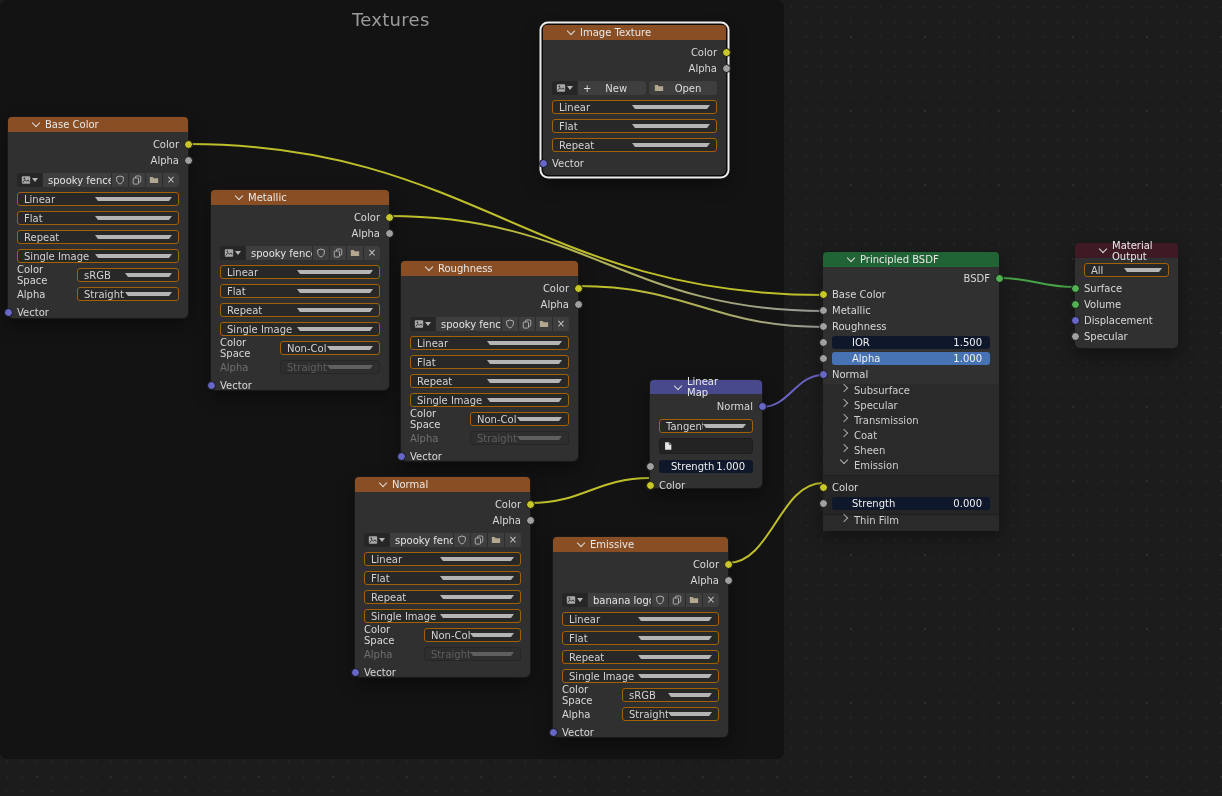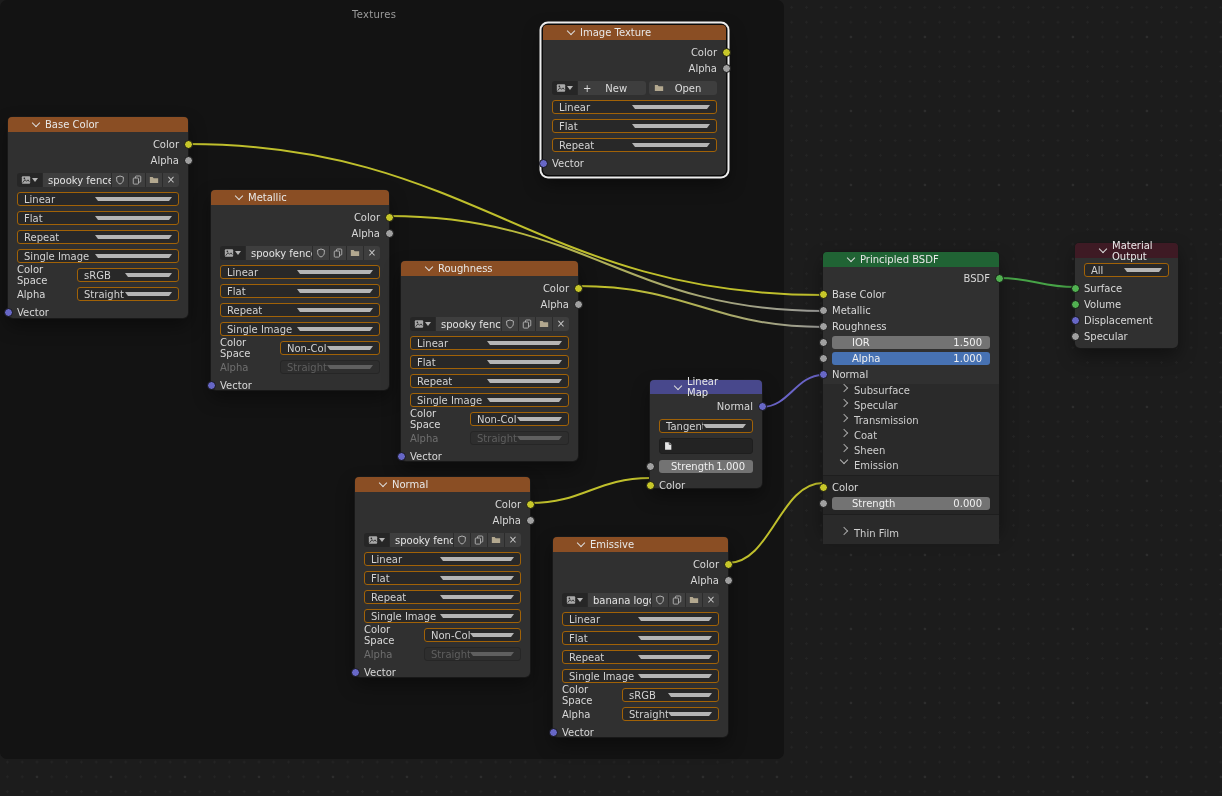--- a/index.html
+++ b/index.html
@@ -7,21 +7,21 @@
     position:relative;width:1222px;height:796px;overflow:hidden;
     background-color:#1c1c1c;
     background-image:
       radial-gradient(circle,#2d2d2d 1.3px,transparent 1.6px),
       radial-gradient(circle,#242424 1px,transparent 1.3px);
     background-size:74px 74px,14.8px 14.8px;
     font-family:"DejaVu Sans","Liberation Sans",sans-serif;
     font-size:10px;color:#d8d8d8;
   }
   .frame{position:absolute;left:0;top:0;width:784px;height:759px;background:#131313;border-radius:7px;z-index:0;}
-  .frame-label{position:absolute;left:352px;top:9px;font-size:10px;color:#9b9b9b;letter-spacing:.3px;z-index:1;}
+  .frame-label{position:absolute;left:352px;top:9px;font-size:18px;color:#9b9b9b;letter-spacing:.3px;z-index:1;}
   #wires{position:absolute;left:0;top:0;z-index:1;}
   #wires path{fill:none;stroke-width:2;}
 
   .node{position:absolute;background:#303030;border-radius:5px;z-index:2;
         box-shadow:0 0 0 1px #181818,0 8px 18px rgba(0,0,0,.4);}
   .node.selected{box-shadow:0 0 0 1.5px #0a0a0a,0 0 0 3.5px #ededed,0 8px 18px rgba(0,0,0,.5);}
   .hdr{height:15px;display:flex;align-items:center;gap:6px;padding:0 25px;border-radius:4px 4px 0 0;color:#e8e8e8;}
   .hdr-tex{background:#8a4e24;}
   .hdr-vec{background:#48488c;}
   .hdr-shader{background:#206334;}
@@ -54,21 +54,21 @@
   .selrow{height:14px;display:flex;align-items:center;margin:5px 9px 0;gap:4px;justify-content:space-between;}
   .sel-lbl{flex:0 0 56px;}
   .selrow .dd{flex:1;}
   .dis .sel-lbl{color:#6f6f6f;}
   .dd.disdd{background:#2e2e2e;border-color:#262626;}
   .dd.disdd span{color:#5f5f5f;}
   .dd.disdd .caret{border-top-color:#5f5f5f;}
   .vrow{height:15px;display:flex;align-items:center;position:relative;margin:4px 9px 0;}
 
   .prow{height:16px;display:flex;align-items:center;position:relative;margin:0 9px;gap:6px;}
-  .slider{position:relative;flex:1;height:13px;background:#737373;border-radius:3px;display:flex;align-items:center;padding:0 8px;color:#f0f0f0;}
+  .slider{position:relative;flex:1;height:13px;background:#0f172a;border-radius:3px;display:flex;align-items:center;padding:0 8px;color:#f0f0f0;}
   .slider .slab{margin-left:12px;}
   .slider .val{margin-left:auto;}
   .slider.sel{background:#4772b3;}
   .panelsec{background:#2a2a2a;margin-top:2px;padding:1px 0;}
   .panelrow{height:15px;display:flex;align-items:flex-start;gap:7px;margin:0 9px;padding-left:9px;color:#cfcfcf;}
   .emisec{background:#252525;border-top:1px solid #1e1e1e;border-bottom:1px solid #1e1e1e;padding:3px 0;}
   .ic{width:10px;height:10px;display:block;}
   .uvfield{height:14px;background:#232323;border:1px solid #1e1e1e;border-radius:3px;display:flex;align-items:center;padding:0 3px;}
 </style>
 </head>
@@ -643,21 +643,21 @@
           <span>Color</span>
         </div>
         <div class="prow">
           <span class="sock in s-f"></span>
           <div class="slider">
             <span class="slab">Strength</span>
             <span class="val">0.000</span>
           </div>
         </div>
       </div>
-      <div class="panelrow" style="margin-top:13px;">
+      <div class="panelrow" style="margin-top:0;">
         <span class="cvr"></span>
         <span>Thin Film</span>
       </div>
     </div>
   </div>
 
   <div class="node" style="left:1075px;top:243px;width:103px;height:105px;">
     <div class="hdr hdr-out">
       <span class="cv"></span>
       <span>Material Output</span>

